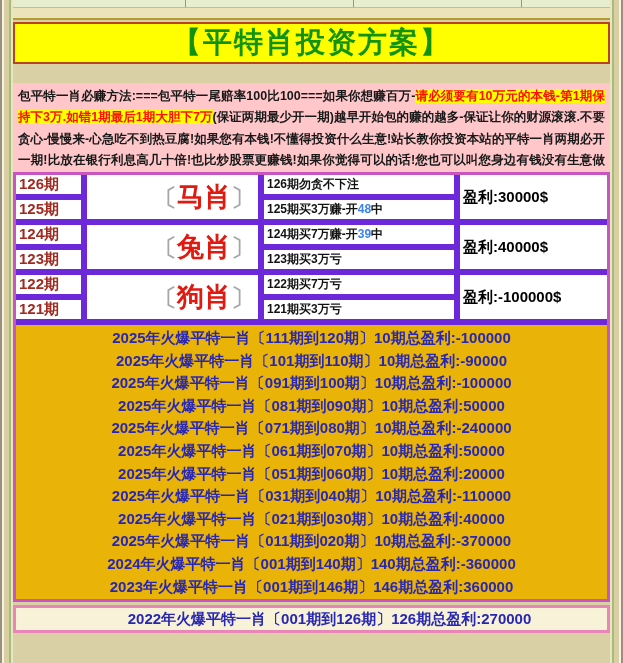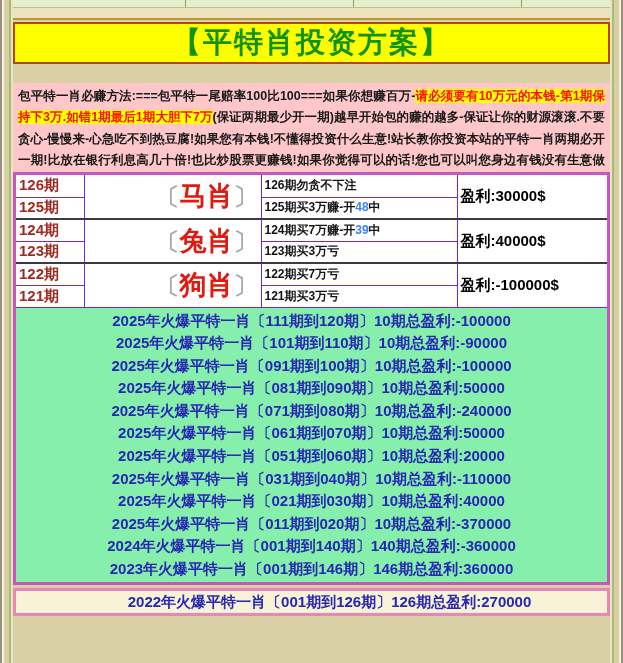--- a/index.html
+++ b/index.html
@@ -27,33 +27,33 @@
 
   .notice {
     margin:0 13px; height:89px; overflow:hidden; background:#ffc7ca;
     padding:3px 5px 2px; font-size:12.5px; font-weight:bold; color:#181818;
     line-height:21.3px; text-align:justify;
   }
   .notice .hl { color:#fb1000; background:#ffff00; }
 
   .main-box { margin:0 13px; border:3px solid #c855c2; background:#fff; }
   table.plan { width:100%; border-collapse:collapse; table-layout:fixed; background:#fff; }
-  table.plan td { border:1px solid #6d28d9; height:22px; padding:0 3px; overflow:hidden; white-space:nowrap; }
+  table.plan td { border:6px solid #6d28d9; height:22px; padding:0 3px; overflow:hidden; white-space:nowrap; }
   tr.group-start td { border-top:2px solid #3c3c3c; }
   tr:first-child td { border-top:none; }
   table.plan td:first-child { border-left:none; }
   table.plan td:last-child { border-right:none; }
   .cell-period { color:#a02a20; font-size:15px; font-weight:bold; text-align:left; }
   .cell-zodiac { text-align:right; font-size:27px; font-weight:bold; color:#e01a10; line-height:1; }
   .cell-zodiac .bracket { color:#a6a6a6; font-size:24px; }
   .cell-result { font-size:12px; font-weight:bold; color:#121212; padding-left:6px; }
   .cell-result .num { color:#3b82f6; }
   .cell-profit { color:#000000; font-size:15px; font-weight:bold; padding-left:8px; }
 
-  .history { background:#86efac; padding:2px 0 1px; }
+  .history { background:#eab308; padding:2px 0 1px; }
   .history-row, .footer-row {
     text-align:center; font-weight:bold; color:#2727b3; font-size:15px; line-height:22.6px; white-space:nowrap;
   }
   .footer-box { margin:3px 13px 0; border:3px solid #e986b8; background:#f8f3d8;padding-left:36px; }
   .footer-row { line-height:22px; }
 </style>
 </head>
 <body>
 
 <div class="page">

